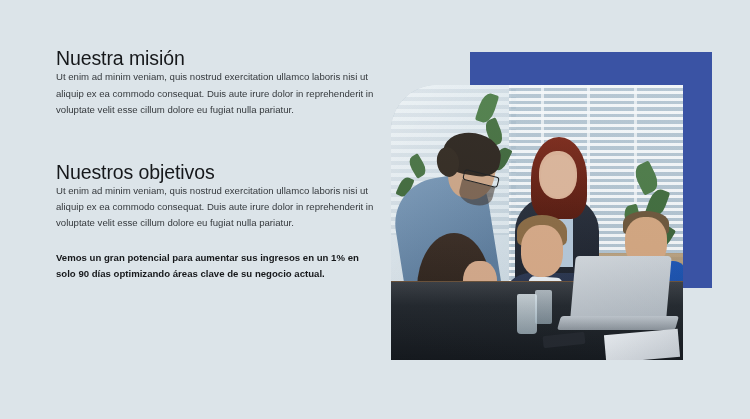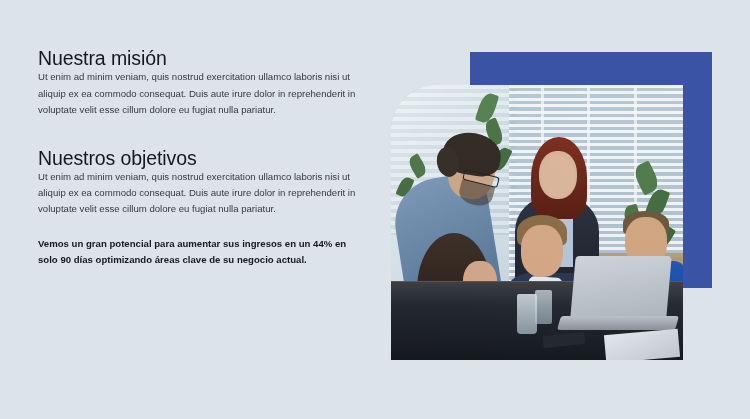--- a/index.html
+++ b/index.html
@@ -18,35 +18,35 @@
 
   .slide {
     position: absolute;
     inset: 0;
     background: #dce4e9;
   }
 
   
   .text-col {
     position: absolute;
-    left: 38px;
+    left: 56px;
     top: 48px;
     width: 330px;
   }
 
   .heading {
     font-size: 19.5px;
     font-weight: 400;
     color: #16181b;
     letter-spacing: -0.1px;
     line-height: 1.1;
   }
 
   .heading-2 {
-    margin-top: 30px;
+    margin-top: 44px;
   }
 
   .body-copy {
     font-size: 9.6px;
     font-weight: 400;
     color: #35393d;
     line-height: 1.68;
     width: 322px;
   }
 
@@ -363,21 +363,21 @@
   <div class="text-col">
 
     <h1 class="heading">Nuestra misión</h1>
 
     <p class="body-copy">Ut enim ad minim veniam, quis nostrud exercitation ullamco laboris nisi ut aliquip ex ea commodo consequat. Duis aute irure dolor in reprehenderit in voluptate velit esse cillum dolore eu fugiat nulla pariatur.</p>
 
     <h2 class="heading heading-2">Nuestros objetivos</h2>
 
     <p class="body-copy">Ut enim ad minim veniam, quis nostrud exercitation ullamco laboris nisi ut aliquip ex ea commodo consequat. Duis aute irure dolor in reprehenderit in voluptate velit esse cillum dolore eu fugiat nulla pariatur.</p>
 
-    <p class="body-strong">Vemos un gran potencial para aumentar sus ingresos en un 44% en solo 90 días optimizando áreas clave de su negocio actual.</p>
+    <p class="body-strong">Vemos un gran potencial para aumentar sus ingresos en un 1% en solo 90 días optimizando áreas clave de su negocio actual.</p>
   </div>
 
   <div class="visual">
 
     <div class="accent-square"></div>
 
     <div class="photo-frame">
       <div class="scene">
 
         <div class="wall"></div>

